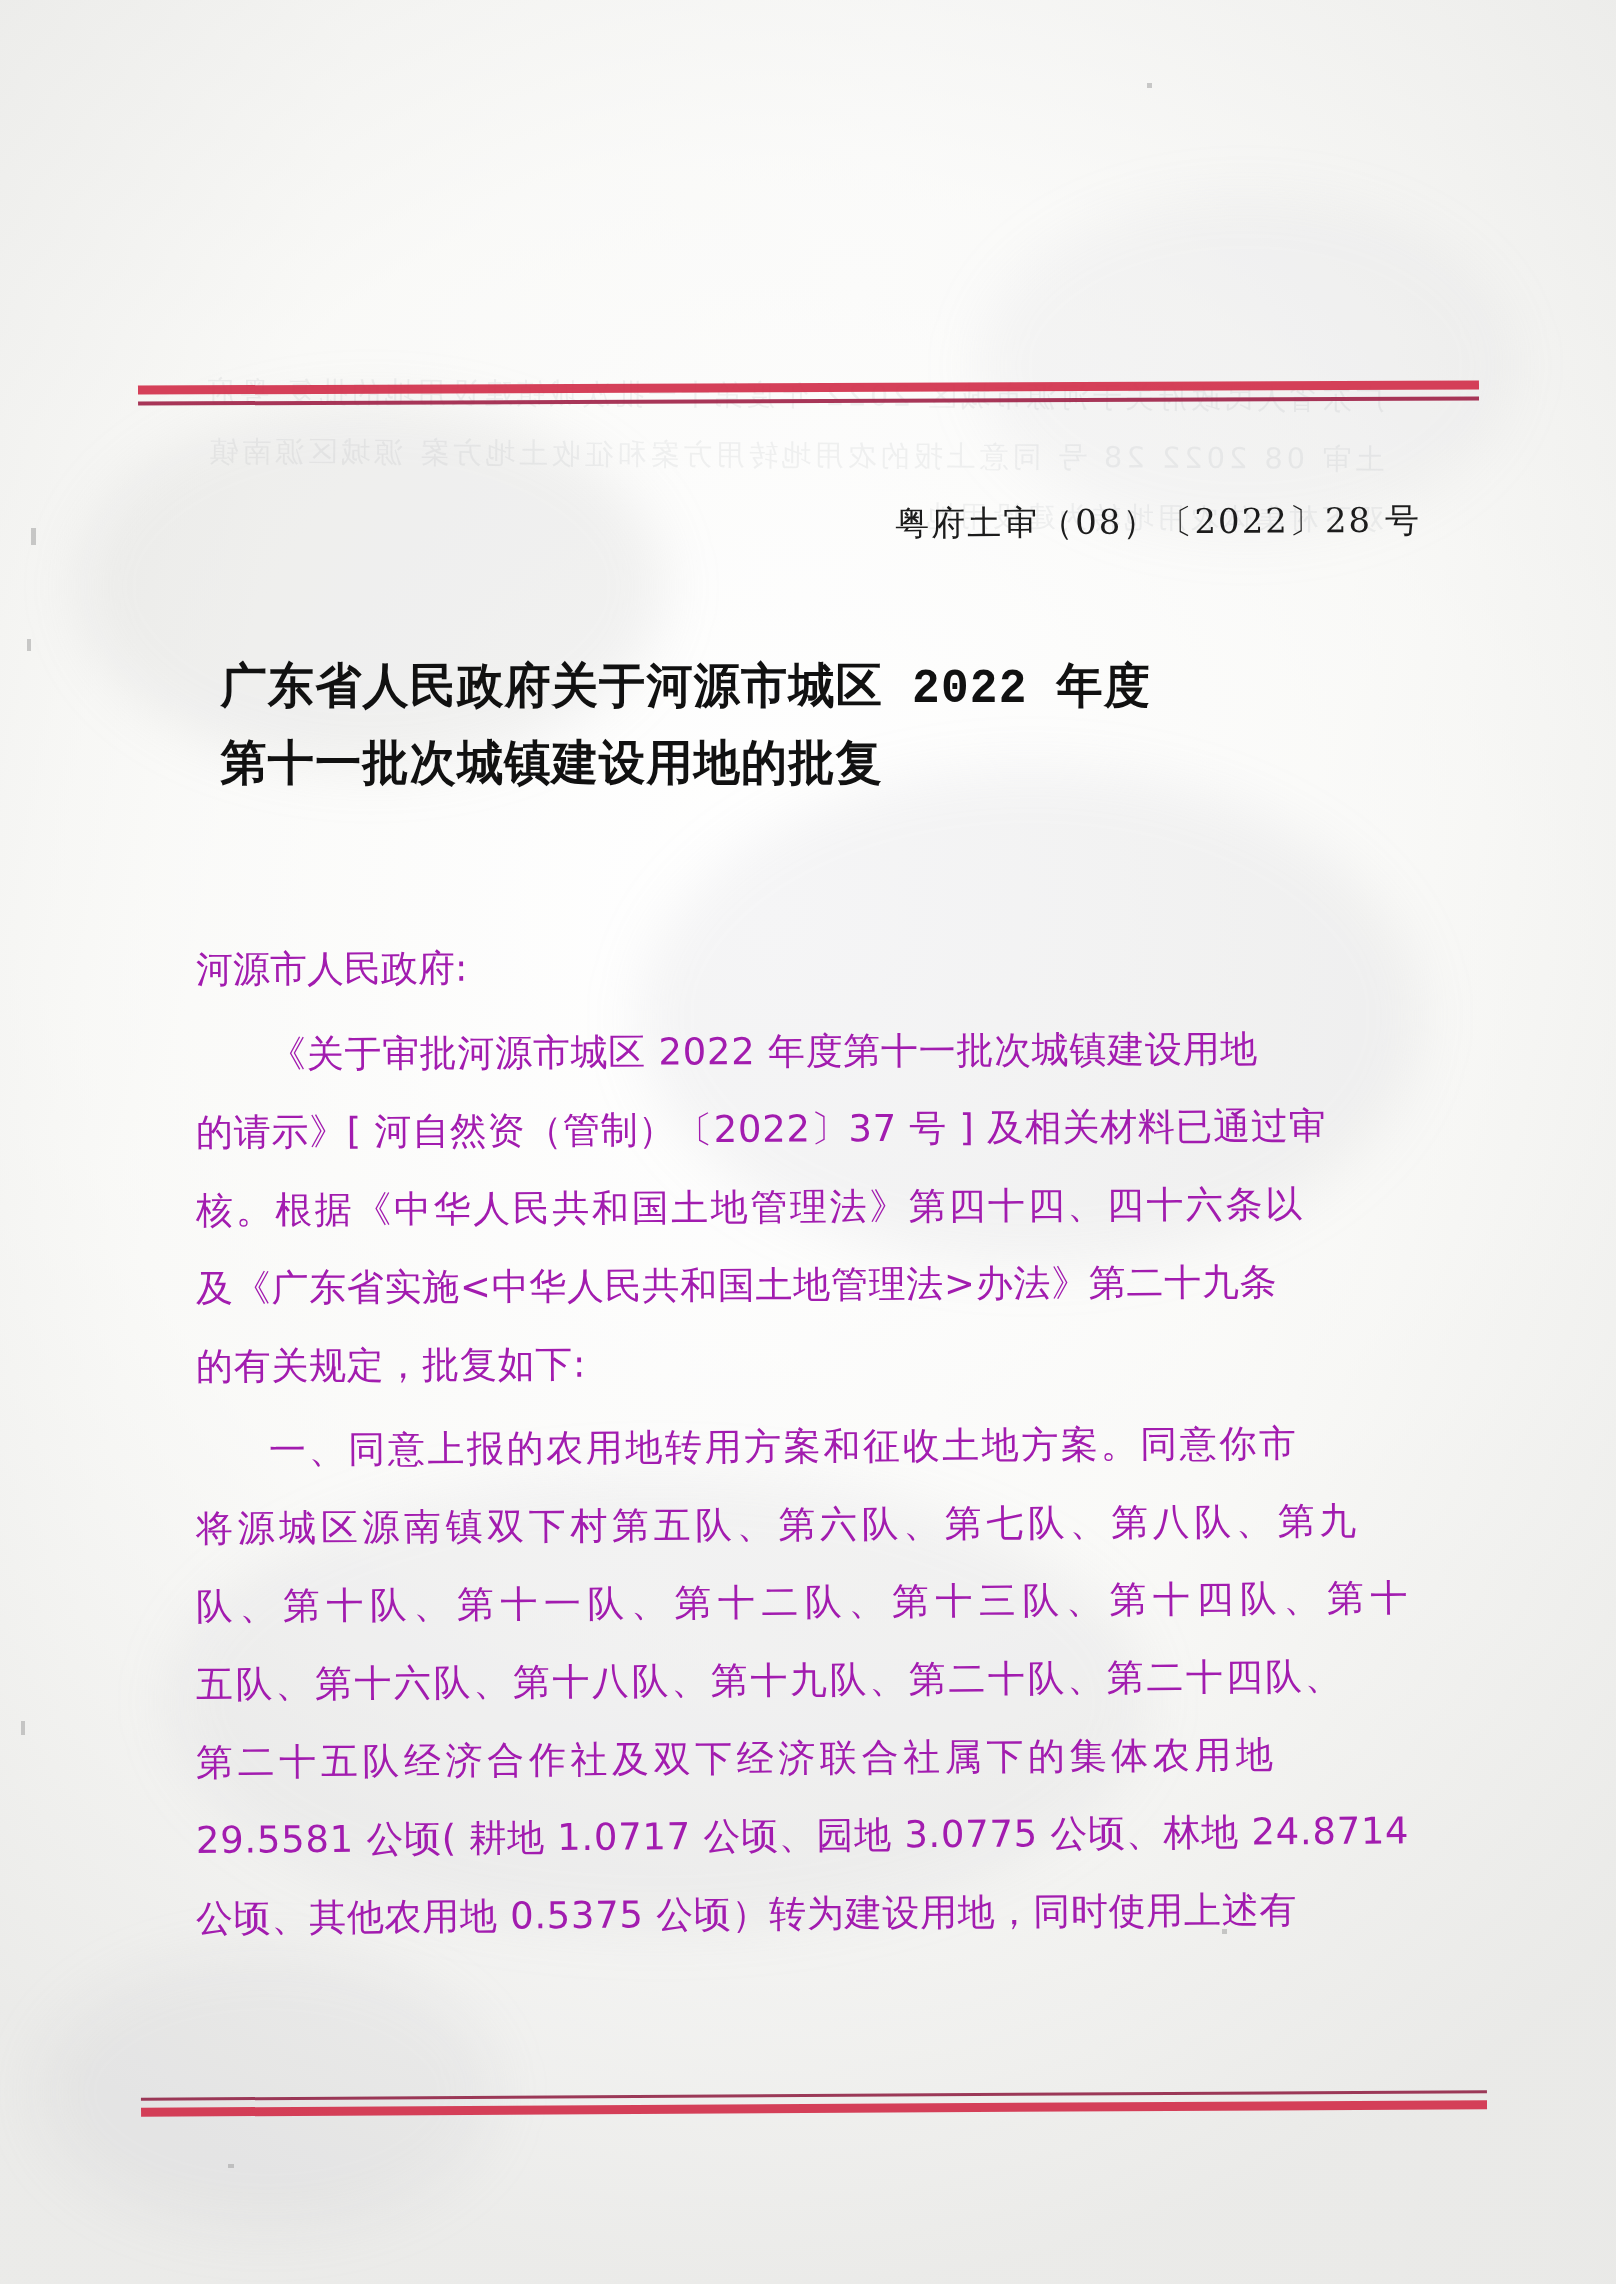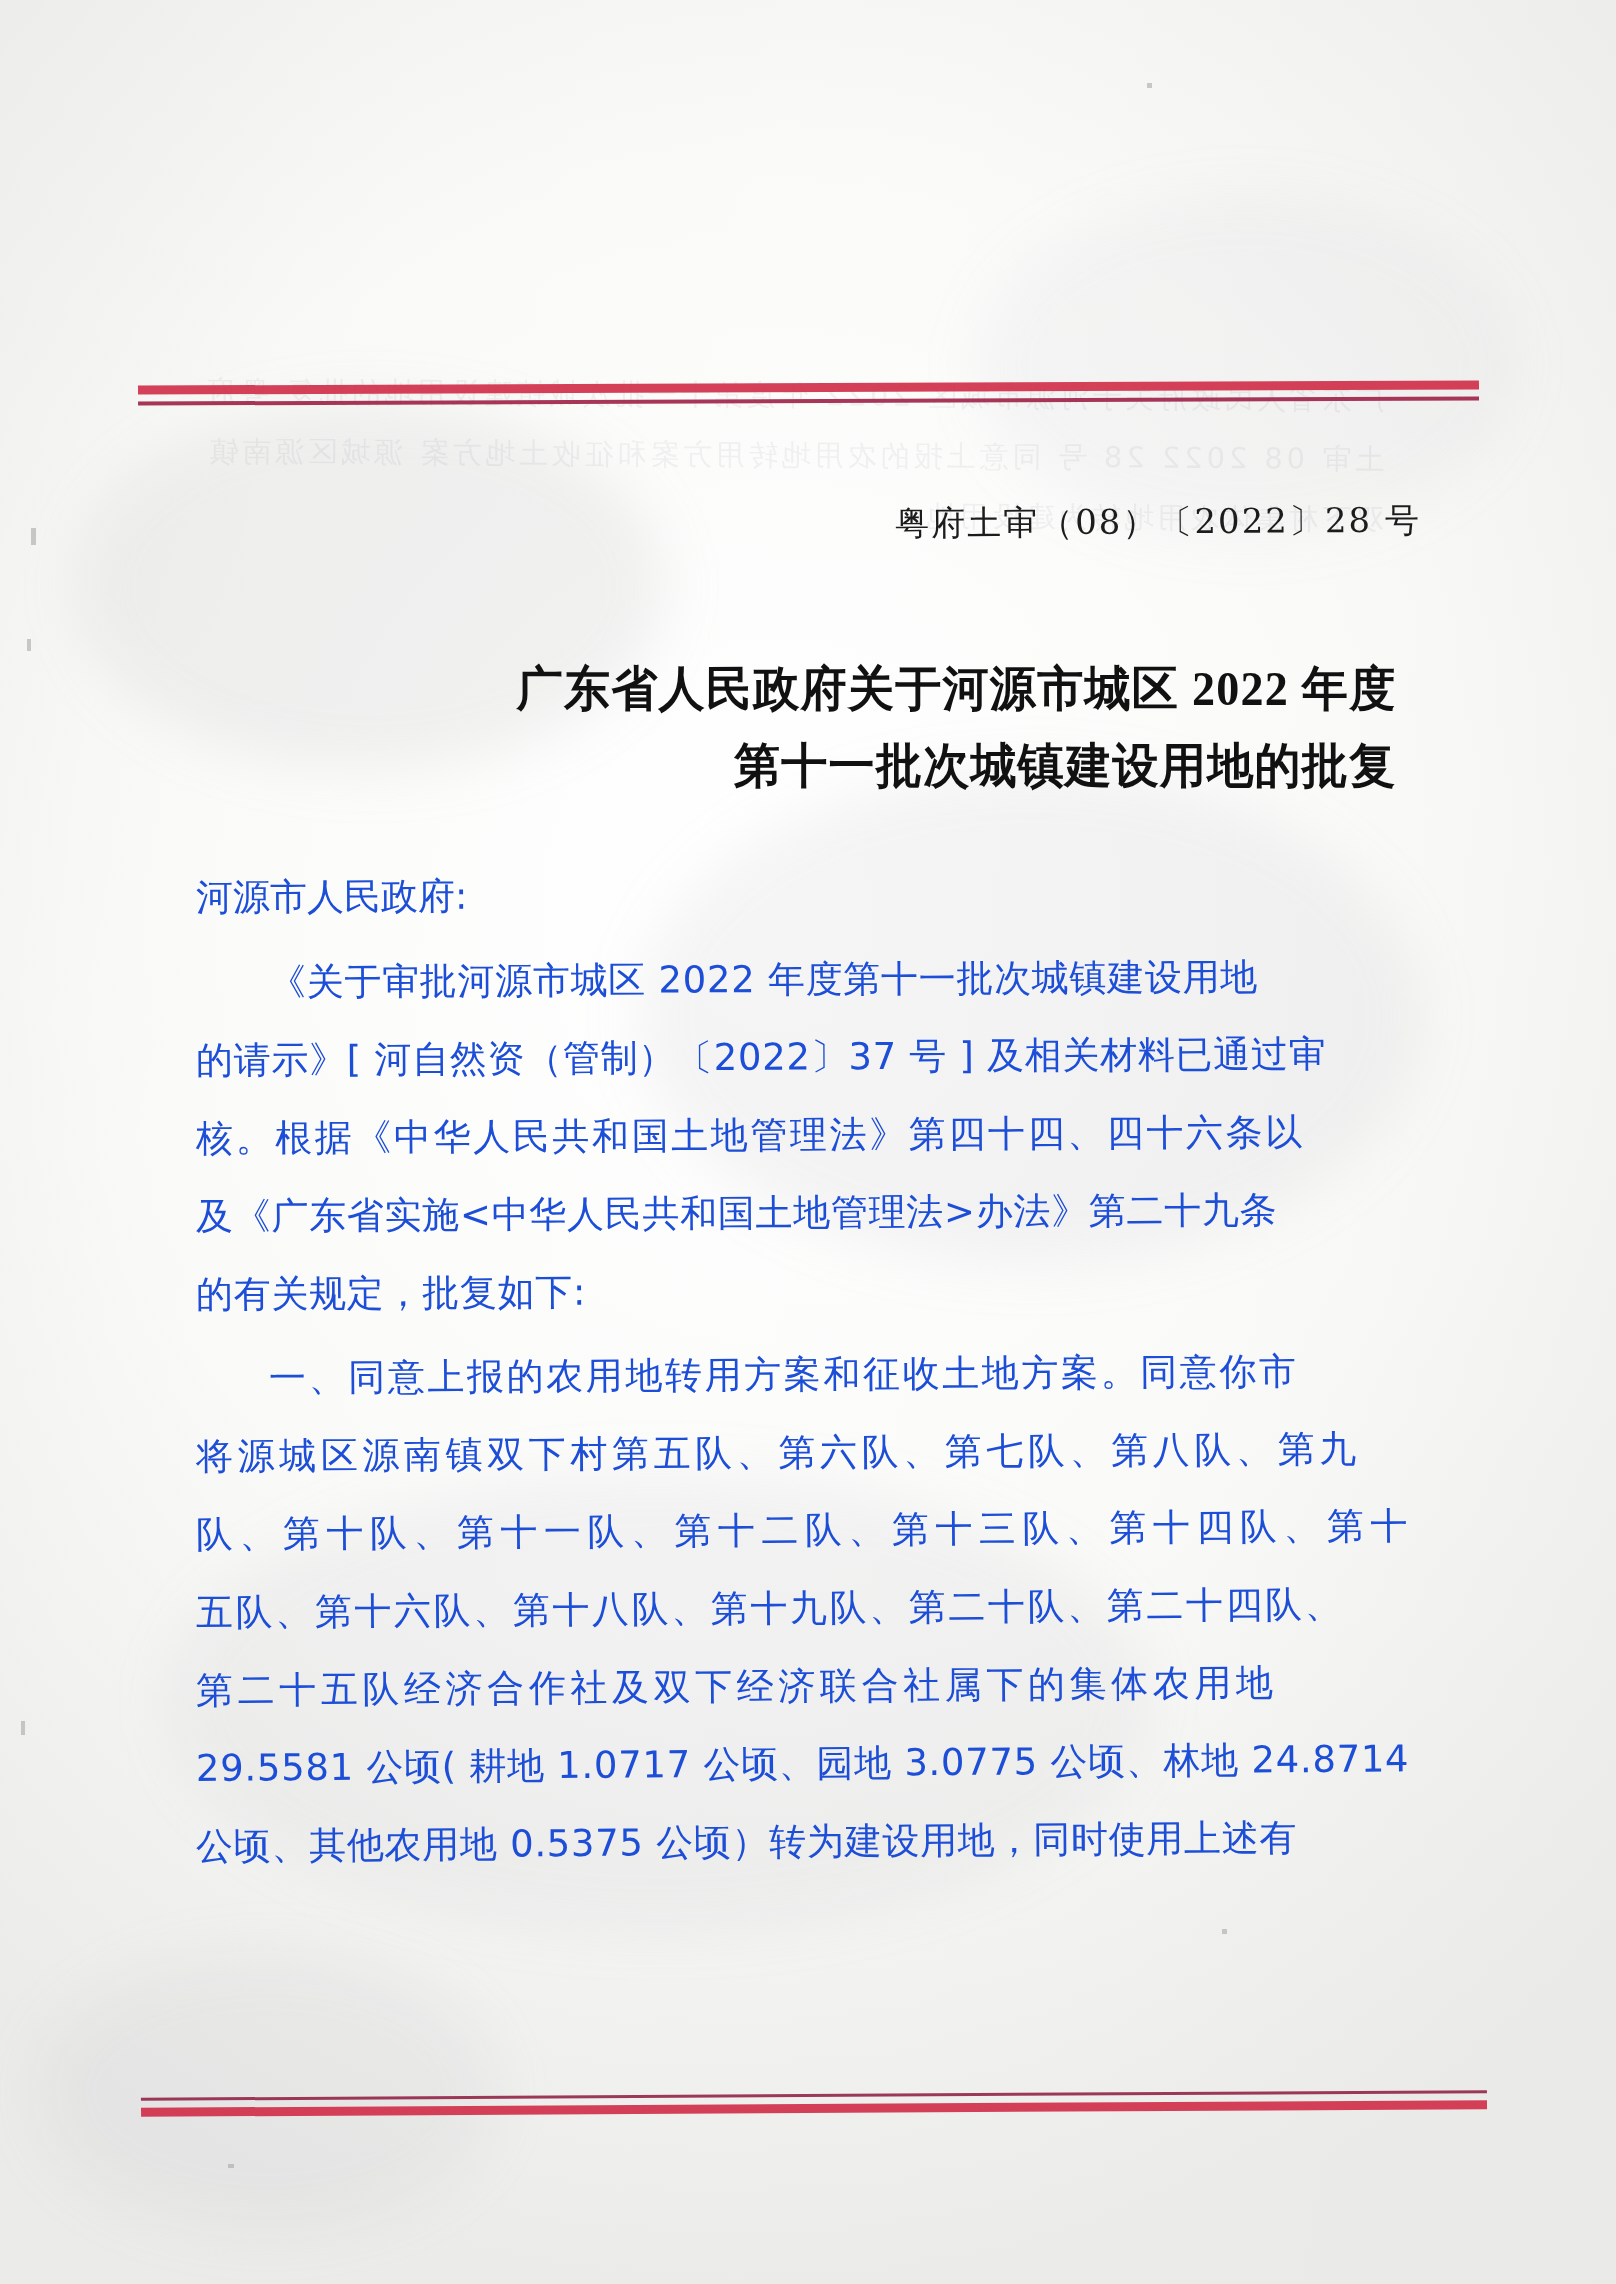--- a/index.html
+++ b/index.html
@@ -140,44 +140,44 @@
     color: #1c1c1c;
     transform: rotate(-0.35deg);
   }
 
   
   .doc-title {
     position: absolute;
     left: 196px;
     right: 196px;
     top: 652px;
-    text-align: right;
-    font-family: Liberation Serif, serif;
+    text-align: left;
+    font-family: Liberation Mono, monospace;
     font-weight: 700;
     font-size: 48px;
     line-height: 74px;
     letter-spacing: 1.3px;
     color: #111;
   }
   .doc-title .tline {
     display: block;
     transform: scaleX(0.96);
   }
   .doc-title .tline + .tline { margin-top: 2.6px; }
 
   
   .body-block {
     position: absolute;
     left: 196px;
     width: 1238px;
-    top: 859px;
+    top: 931px;
     font-family: "DejaVu Sans", sans-serif;
     font-size: 37px;
     line-height: 78px;
-    color: #1d4ed8;
+    color: #a21caf;
     letter-spacing: 0px;
   }
   .salutation {
     display: block;
     white-space: nowrap;
     transform: rotate(-0.3deg);
     transform-origin: left center;
   }
   .para {
     display: block;

